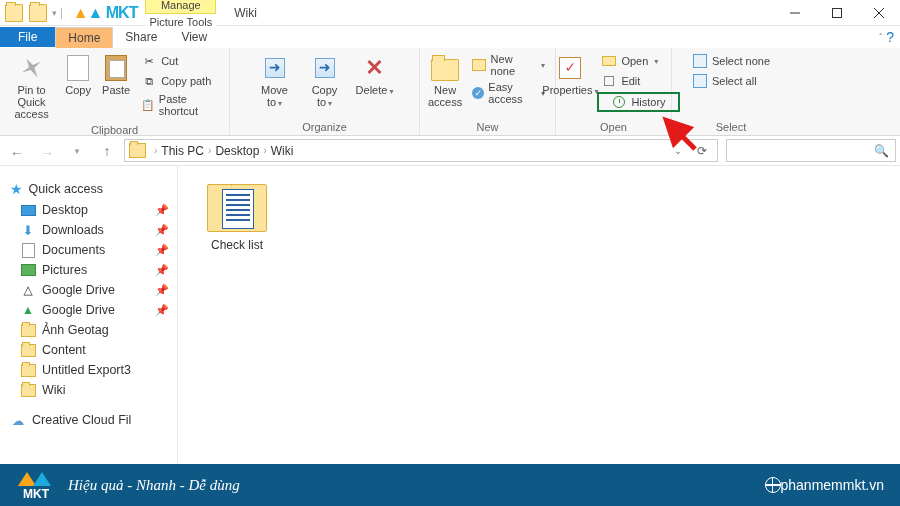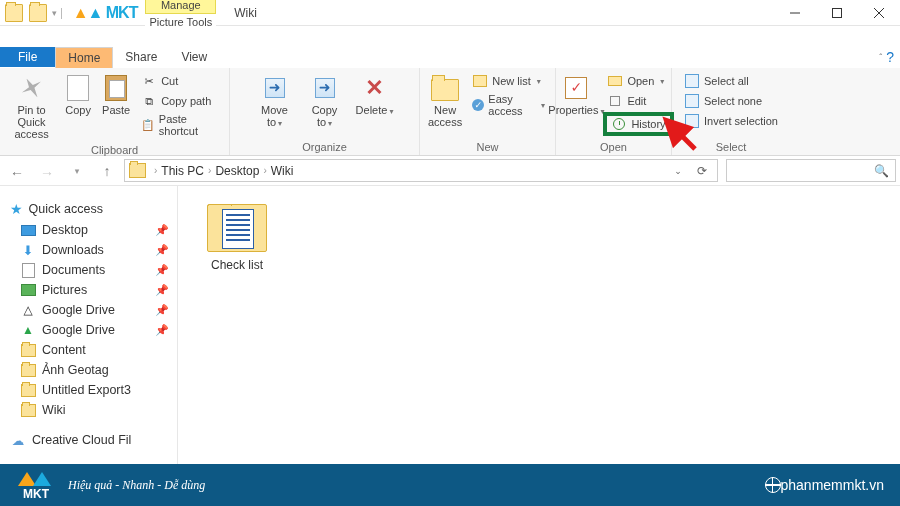--- a/index.html
+++ b/index.html
@@ -13,39 +13,39 @@
   .tb-logo { margin-left: 6px; font-weight: bold; color: #1caade; font-size: 16px; letter-spacing: -1px; }
   .tb-logo span { color:#f9a51a;}
   .tb-manage-box { margin-left: 8px; text-align: center; }
   .tb-manage-tab { background: #fff79a; border: 1px solid #e6d94f; padding: 2px 10px; font-size: 11px; color: #444; }
   .tb-manage-sub { background: #fff; font-size: 11px; padding: 2px 4px; color: #444; }
   .tb-title { margin-left: 18px; font-size: 12px; color: #444; }
   .tb-sys { margin-left: auto; display: flex; }
   .tb-sys-btn { width: 42px; height: 26px; display: flex; align-items: center; justify-content: center; color: #444; font-size: 11px; }
 
   
-  .tabsrow { display: flex; align-items: center; height: 22px; background: #fff; margin-top: 20px; }
+  .tabsrow { display: flex; align-items: center; height: 22px; background: #fff; }
   .tab { padding: 3px 12px; font-size: 12px; color: #444; }
   .tab-file { background: #1979ca; color: #fff; padding: 3px 18px; }
   .tab-active { background: #fdba74; border-top: 1px solid #d4d4d4; border-left: 1px solid #d4d4d4; border-right: 1px solid #d4d4d4; }
   .help-btn { margin-left: auto; margin-right: 6px; color: #1979ca; font-size: 12px; display:flex; align-items:center; gap:4px;}
   .caret-help { color:#777; font-size:9px; }
 
   
   .ribbon { display: flex; height: 88px; background: #f7f7f7; border-bottom: 1px solid #d9d9d9; }
   .group { border-right: 1px solid #e4e4e4; padding: 4px 6px 2px; display: flex; flex-direction: column; align-items: center; }
   .group-body { display: flex; align-items: flex-start; gap: 4px; flex: 1; }
   .group-label { font-size: 11px; color: #666; text-align:center; padding-top:2px;}
   .bigbtn { display: flex; flex-direction: column; align-items: center; width: 46px; padding: 2px; font-size: 11px; color: #444; text-align:center; line-height:1.1;}
   .bigbtn .ic { width: 30px; height: 28px; margin-bottom: 2px; display:flex; align-items:center; justify-content:center;}
   .stack { display: flex; flex-direction: column; gap: 2px; font-size: 11px; }
   .stack-item { display: flex; align-items: center; gap: 4px; padding: 1px 4px; color: #444; }
   .stack-item .s-ic { width:16px; height:16px; display:flex; align-items:center; justify-content:center; }
   .caret { font-size: 8px; color: #777; margin-left:2px;}
-  .hi-history { border: 4px solid #15803d; padding: 0 4px !important; }
+  .hi-history { border: 2px solid #15803d; padding: 0 12px !important; }
 
   
   .pin { width:22px; height:22px; background:#b0b0b0; clip-path: polygon(50% 0, 60% 40%, 100% 45%, 60% 55%, 50% 100%, 40% 55%, 0 45%, 40% 40%); transform: rotate(-30deg);}
   .copy-ic { width:22px; height:26px; border:1px solid #aaa; background:#fff; position:relative;}
   .copy-ic::after { content:""; position:absolute; left:-5px; top:-5px; width:22px; height:26px; border:1px solid #aaa; background:#fff; z-index:-1;}
   .paste-ic { width:22px; height:26px; background:#d9a860; border:1px solid #aa7d30; position:relative;}
   .paste-ic::after{content:"";position:absolute;top:4px;left:3px;width:14px;height:16px;background:#fff;border:1px solid #aaa;}
   .folder-ic { width:28px; height:22px; background:#ffe8a6; border:1px solid #dbb13a; border-radius:1px; position:relative; margin-top:4px;}
   .folder-ic::before{content:"";position:absolute;top:-5px;left:0;width:11px;height:5px;background:#ffe8a6;border:1px solid #dbb13a;border-bottom:none;}
   .arrow-blue { width:20px;height:20px;border:1px solid #6fa6d6;background:linear-gradient(#e8f2fb,#cfe4f6);display:flex;align-items:center;justify-content:center;color:#2b6cb0;font-size:14px;}
@@ -96,21 +96,21 @@
   .red-arrow { position: absolute; top: 123px; left: 667px; width: 32px; height: 28px; pointer-events:none; }
   .red-arrow svg { overflow:visible;}
 
   
   .brandbar { position: absolute; bottom: 0; left: 0; width: 900px; height: 42px; background: #0d5884; display: flex; align-items: center; padding: 0 16px; color: #fff; font-size: 14px; }
   .brand-logo { width: 38px; height: 30px; margin-right: 14px; position:relative;}
   .brand-logo .m{font-size:12px;font-weight:bold;color:#fff;position:absolute;bottom:-1px;left:7px;letter-spacing:0;}
   .tri{position:absolute;width:0;height:0;}
   .tri.o{border-left:9px solid transparent;border-right:9px solid transparent;border-bottom:14px solid #f9a51a;left:2px;top:2px;}
   .tri.b{border-left:9px solid transparent;border-right:9px solid transparent;border-bottom:14px solid #1caade;left:17px;top:2px;}
-  .slogan { font-style: italic; font-family: Georgia, serif; font-size: 12px; }
+  .slogan { font-style: italic; font-family: Georgia, serif; font-size: 15px; }
   .brand-url { margin-left: auto; display:flex; align-items:center; font-size: 14px;}
   .globe { width:16px;height:16px;border:1.5px solid #fff;border-radius:50%;position:relative;}
   .globe::before{content:"";position:absolute;top:-1px;left:6px;width:1.5px;height:16px;background:#fff;}
   .globe::after{content:"";position:absolute;top:6px;left:-1px;width:16px;height:1.5px;background:#fff;}
 </style>
 </head>
 <body>
 
 <div class="titlebar">
   <div class="tb-qat">
@@ -225,21 +225,21 @@
         <div class="ic">
             <div class="folder-ic"></div>
           </div>
         <span>New access</span>
       </div>
       <div class="stack">
         <div class="stack-item">
             <span class="s-ic">
               <div class="new-item-ic"></div>
             </span>
-            <span>New list</span>
+            <span>New none</span>
             <span class="caret">▾</span>
           </div>
         <div class="stack-item">
             <span class="s-ic">
               <div class="easy-ic">✓</div>
             </span>
             <span>Easy access</span>
             <span class="caret">▾</span>
           </div>
       </div>
@@ -280,33 +280,27 @@
     <div class="group-label">Open</div>
   </div>
 
   <div class="group" style="width:118px;border-right:none">
     <div class="group-body">
       <div class="stack">
         <div class="stack-item">
             <span class="s-ic">
               <div class="select-ic"></div>
             </span>
+            <span>Select none</span>
+          </div>
+        <div class="stack-item">
+            <span class="s-ic">
+              <div class="select-ic"></div>
+            </span>
             <span>Select all</span>
-          </div>
-        <div class="stack-item">
-            <span class="s-ic">
-              <div class="select-ic"></div>
-            </span>
-            <span>Select none</span>
-          </div>
-        <div class="stack-item">
-            <span class="s-ic">
-              <div class="select-ic"></div>
-            </span>
-            <span>Invert selection</span>
           </div>
       </div>
     </div>
     <div class="group-label">Select</div>
   </div>
 </div>
 
 <div class="red-arrow">
   <svg width="32" height="28">
       <defs>
@@ -380,27 +374,27 @@
       </div>
     <div class="sb-item">
         <span class="sb-icon ic-gd" style="color:#2aa54a">▲</span>
         <span>Google Drive</span>
         <span class="sb-pin">📌</span>
       </div>
     <div class="sb-item">
         <span class="sb-icon">
           <div class="f-gen"></div>
         </span>
+        <span>Ảnh Geotag</span>
+      </div>
+    <div class="sb-item">
+        <span class="sb-icon">
+          <div class="f-gen"></div>
+        </span>
         <span>Content</span>
-      </div>
-    <div class="sb-item">
-        <span class="sb-icon">
-          <div class="f-gen"></div>
-        </span>
-        <span>Ảnh Geotag</span>
       </div>
     <div class="sb-item">
         <span class="sb-icon">
           <div class="f-gen"></div>
         </span>
         <span>Untitled Export3</span>
       </div>
     <div class="sb-item">
         <span class="sb-icon">
           <div class="f-gen"></div>

